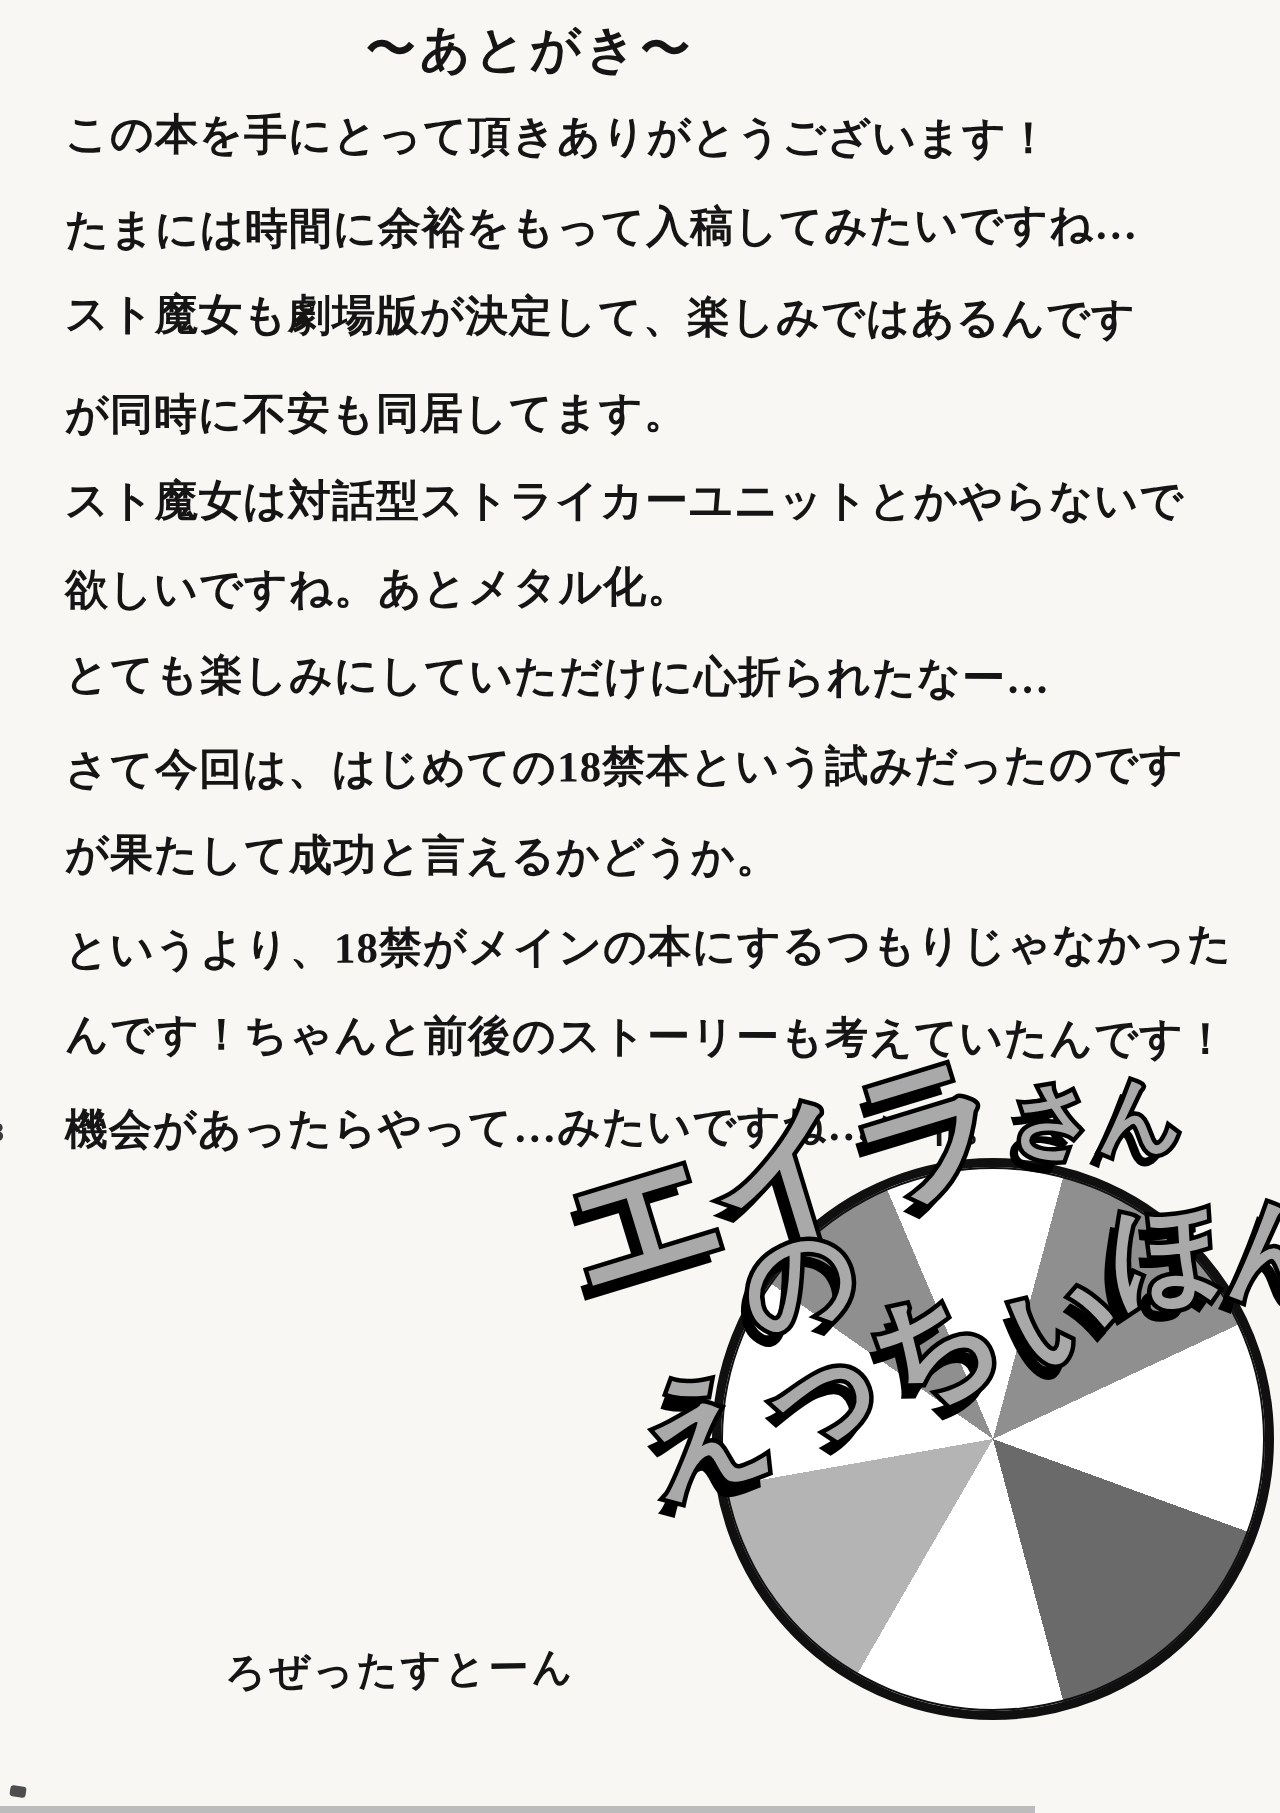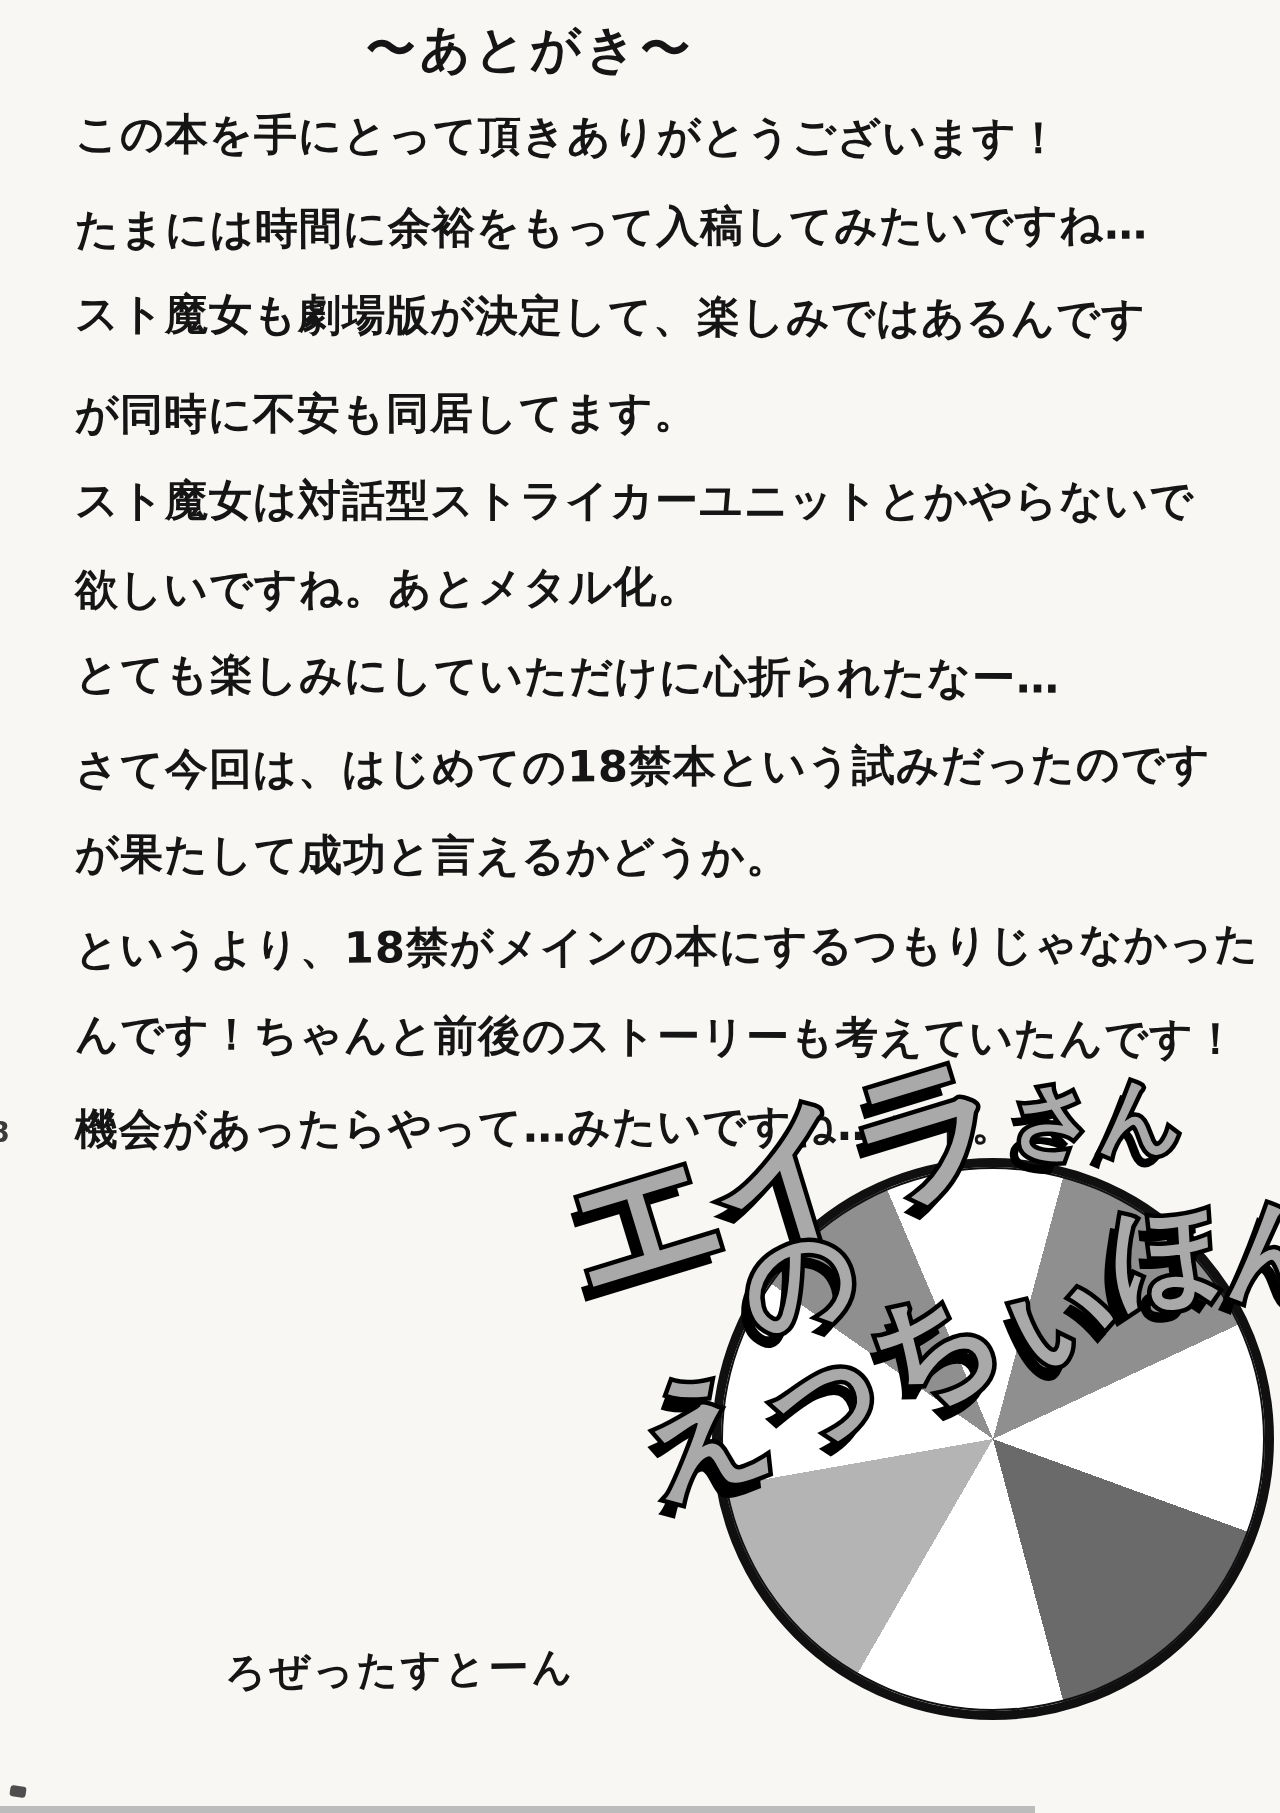--- a/index.html
+++ b/index.html
@@ -12,30 +12,30 @@
   }
   *{margin:0;padding:0;box-sizing:border-box;}
   html,body{width:1280px;height:1813px;}
   body{
     background:var(--page-bg);
     font-family:"DejaVu Sans","Liberation Sans",sans-serif;
     color:var(--ink);
     position:relative;
     overflow:hidden;
   }
-  .page{position:absolute;inset:0;background:var(--page-bg);}
+  .page{position:absolute;inset:0;background:var(--page-bg);font-family:Liberation Serif, serif;}
   
   .title{
     position:absolute;top:16px;left:0;width:1060px;
     text-align:center;
     font-size:50px;font-weight:bold;
     letter-spacing:4px;
   }
   .body-text{
-    position:absolute;top:92px;left:75px;width:1190px;
+    position:absolute;top:92px;left:65px;width:1190px;
   }
   .line{
     height:90px;
     display:flex;align-items:center;
     font-size:43px;font-weight:bold;
     white-space:nowrap;
     letter-spacing:1px;
   }
   
   .line:nth-child(odd){transform:rotate(0.25deg);}

